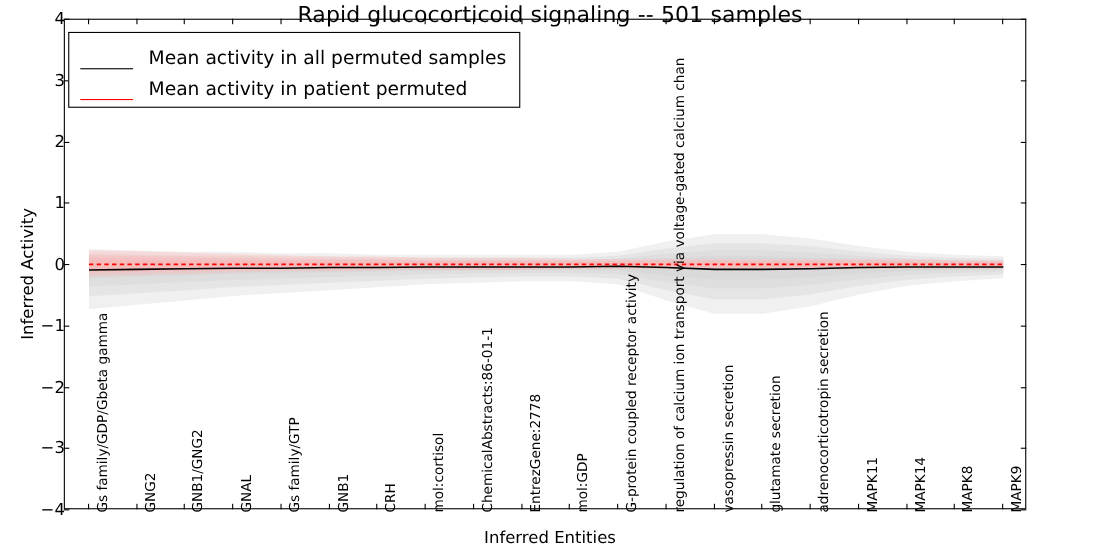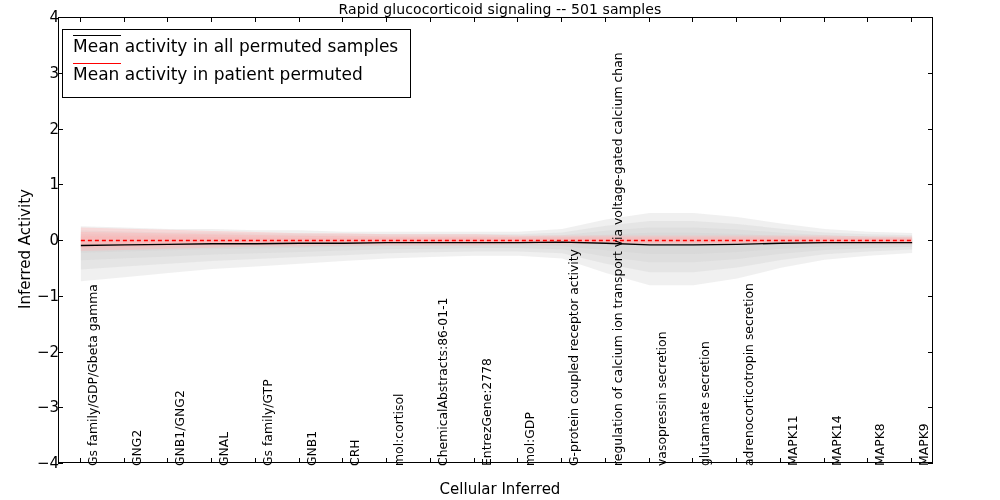--- a/index.html
+++ b/index.html
@@ -8,21 +8,21 @@
     background:#ffffff;
     font-family:"DejaVu Sans", sans-serif;
     overflow:hidden;
   }
   #root{position:relative;width:1000px;height:500px;}
 
   
   .chart-title{
     position:absolute;left:0;top:1px;width:1000px;
     text-align:center;
-    font-size:14px;color:#000;
+    font-size:20px;color:#000;
     letter-spacing:.1px;
     z-index:6;
   }
 
   
   .plot-frame{
     position:absolute;left:58px;top:17px;
     width:875px;height:446px;
     border:1.1px solid #000;
     box-sizing:border-box;
@@ -77,23 +77,22 @@
   }
 
   
   .legend{
     position:absolute;left:62px;top:29px;
     border:1.1px solid #000;background:#fff;
     padding:5px 12px 6px 10px;
     z-index:7;
   }
   .legend-row{
-    display:flex;align-items:flex-start;
+    display:flex;align-items:flex-end;
     height:28px;
-    flex-direction:column;
   }
   .legend-swatch{
     width:48px;height:0;margin-right:14px;flex:none;
   }
   .legend-swatch.black{border-top:1.6px solid #000;}
   .legend-swatch.red{border-top:1.6px solid #ff0000;}
   .legend-text{font-size:17px;color:#000;white-space:nowrap;}
 
   svg.data-layer{position:absolute;left:0;top:0;}
 </style>
@@ -206,21 +205,21 @@
       <div class="x-tick-mark" style="left: 823.625px;"></div>
       <div class="x-tick-mark top" style="left: 823.625px;"></div>
       <div class="x-tick-label" style="left: 828.625px;">MAPK14</div>
       <div class="x-tick-mark" style="left: 867.375px;"></div>
       <div class="x-tick-mark top" style="left: 867.375px;"></div>
       <div class="x-tick-label" style="left: 872.375px;">MAPK8</div>
       <div class="x-tick-mark" style="left: 911.125px;"></div>
       <div class="x-tick-mark top" style="left: 911.125px;"></div>
       <div class="x-tick-label" style="left: 916.125px;">MAPK9</div>
     </div>
-  <div class="xlabel">Cellular Inferred</div>
+  <div class="xlabel">Inferred Entities</div>
 
   <div class="legend">
     <div class="legend-row">
       <span class="legend-swatch black"></span>
       <span class="legend-text">Mean activity in all permuted samples</span>
     </div>
     <div class="legend-row">
       <span class="legend-swatch red"></span>
       <span class="legend-text">Mean activity in patient permuted</span>
     </div>

